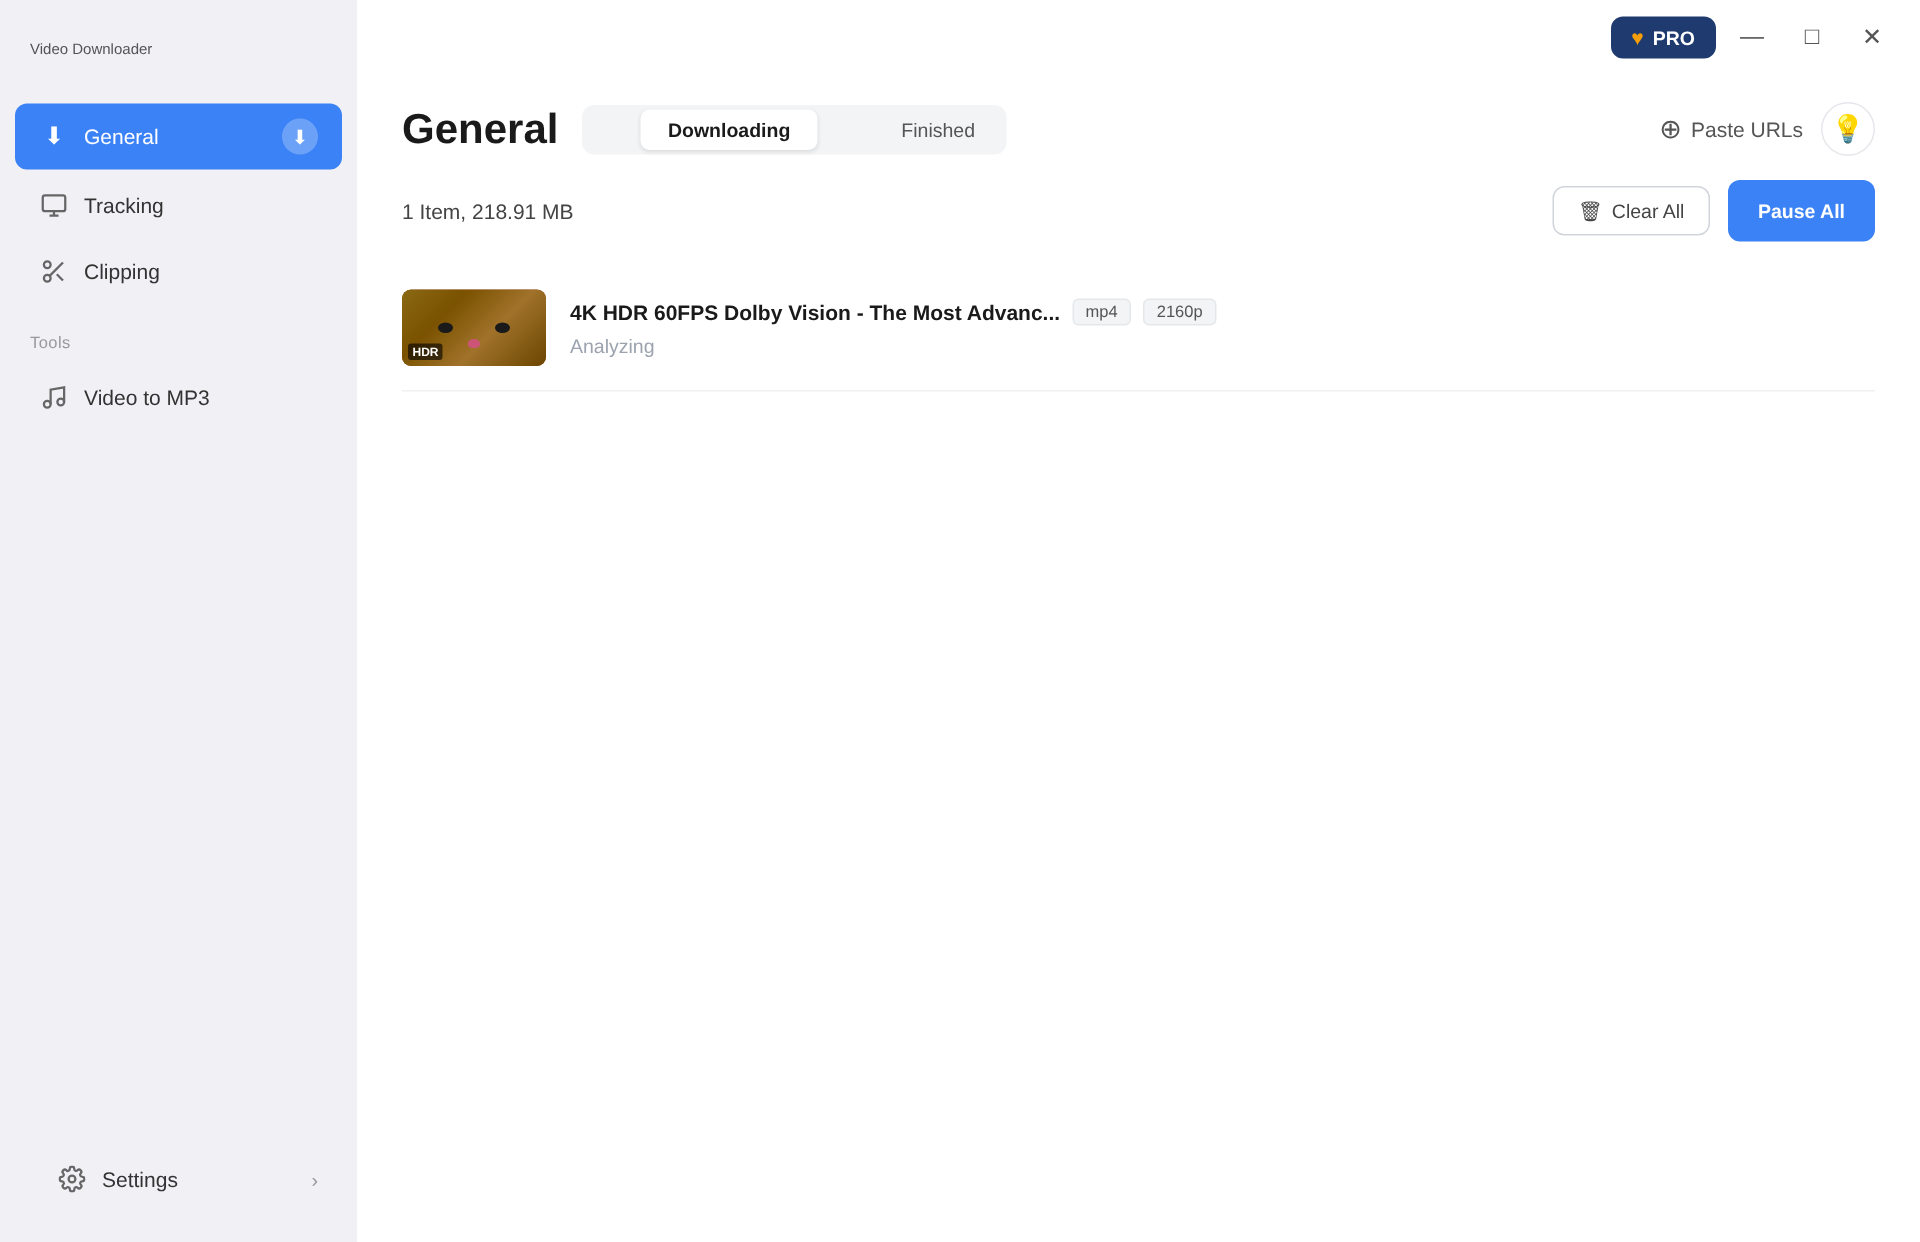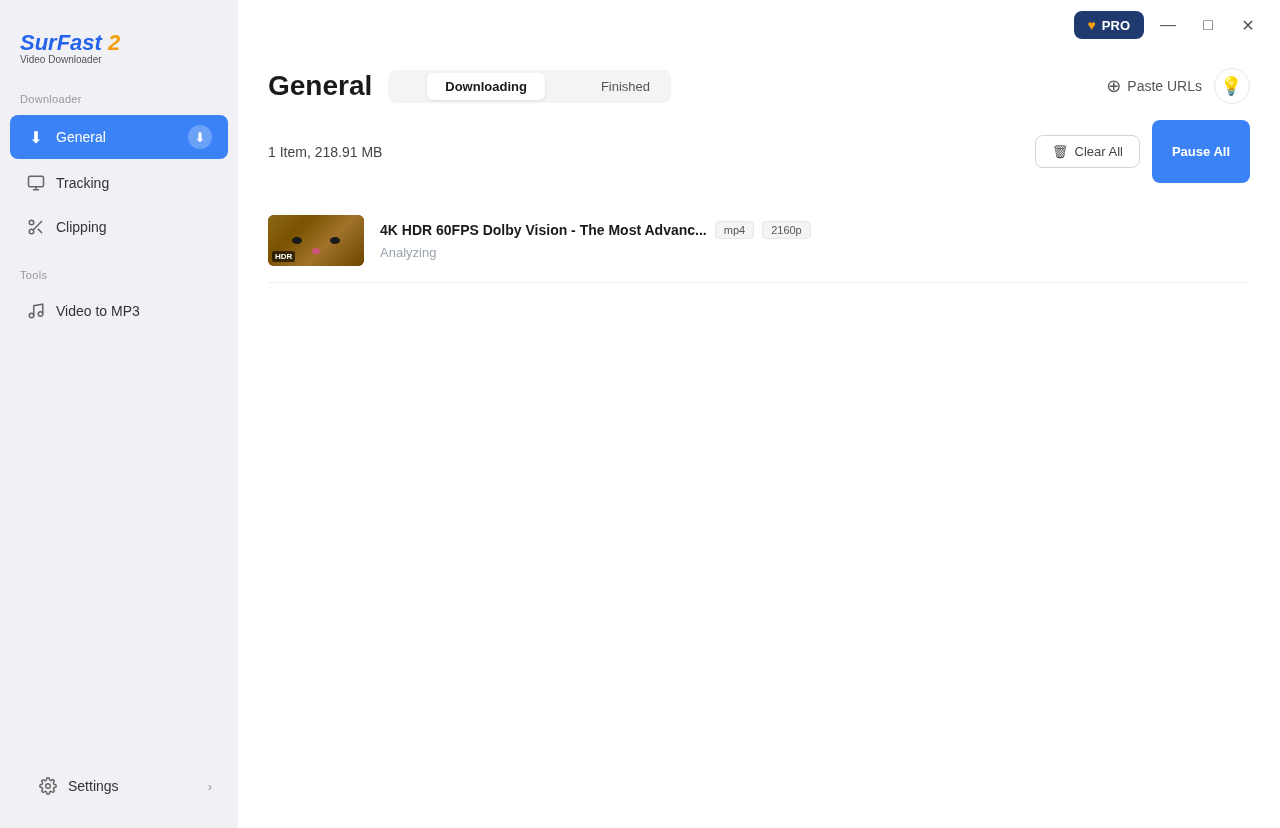--- a/index.html
+++ b/index.html
@@ -235,21 +235,21 @@
       font-size: 13px;
       color: #444;
       cursor: pointer;
       font-weight: 500;
     }
     .pause-all-btn {
       background: #3b82f6;
       color: #fff;
       border: none;
       border-radius: 8px;
-      padding: 24px 20px;
+      padding: 13px 20px;
       font-size: 13px;
       font-weight: 600;
       cursor: pointer;
     }
 
     .download-list {
       flex: 1;
       padding: 0 30px;
       overflow-y: auto;
     }
@@ -334,27 +334,23 @@
       font-size: 13px;
       color: #9ca3af;
       margin-top: 6px;
     }
   </style>
 </head>
 <body>
 
 <div class="sidebar">
   <div class="sidebar-logo">
-    <div class="logo-surfast">
-      SurFast <span>2</span>
-    </div>
     <div class="logo-sub">Video Downloader</div>
   </div>
 
-  <div class="sidebar-section-label">Downloader</div>
 
   <div class="sidebar-item active">
     <div class="sidebar-icon">⬇</div>
     <span>General</span>
     <div class="sidebar-item-download-icon">⬇</div>
   </div>
 
 
   <div class="sidebar-item">
     <div class="sidebar-icon">

